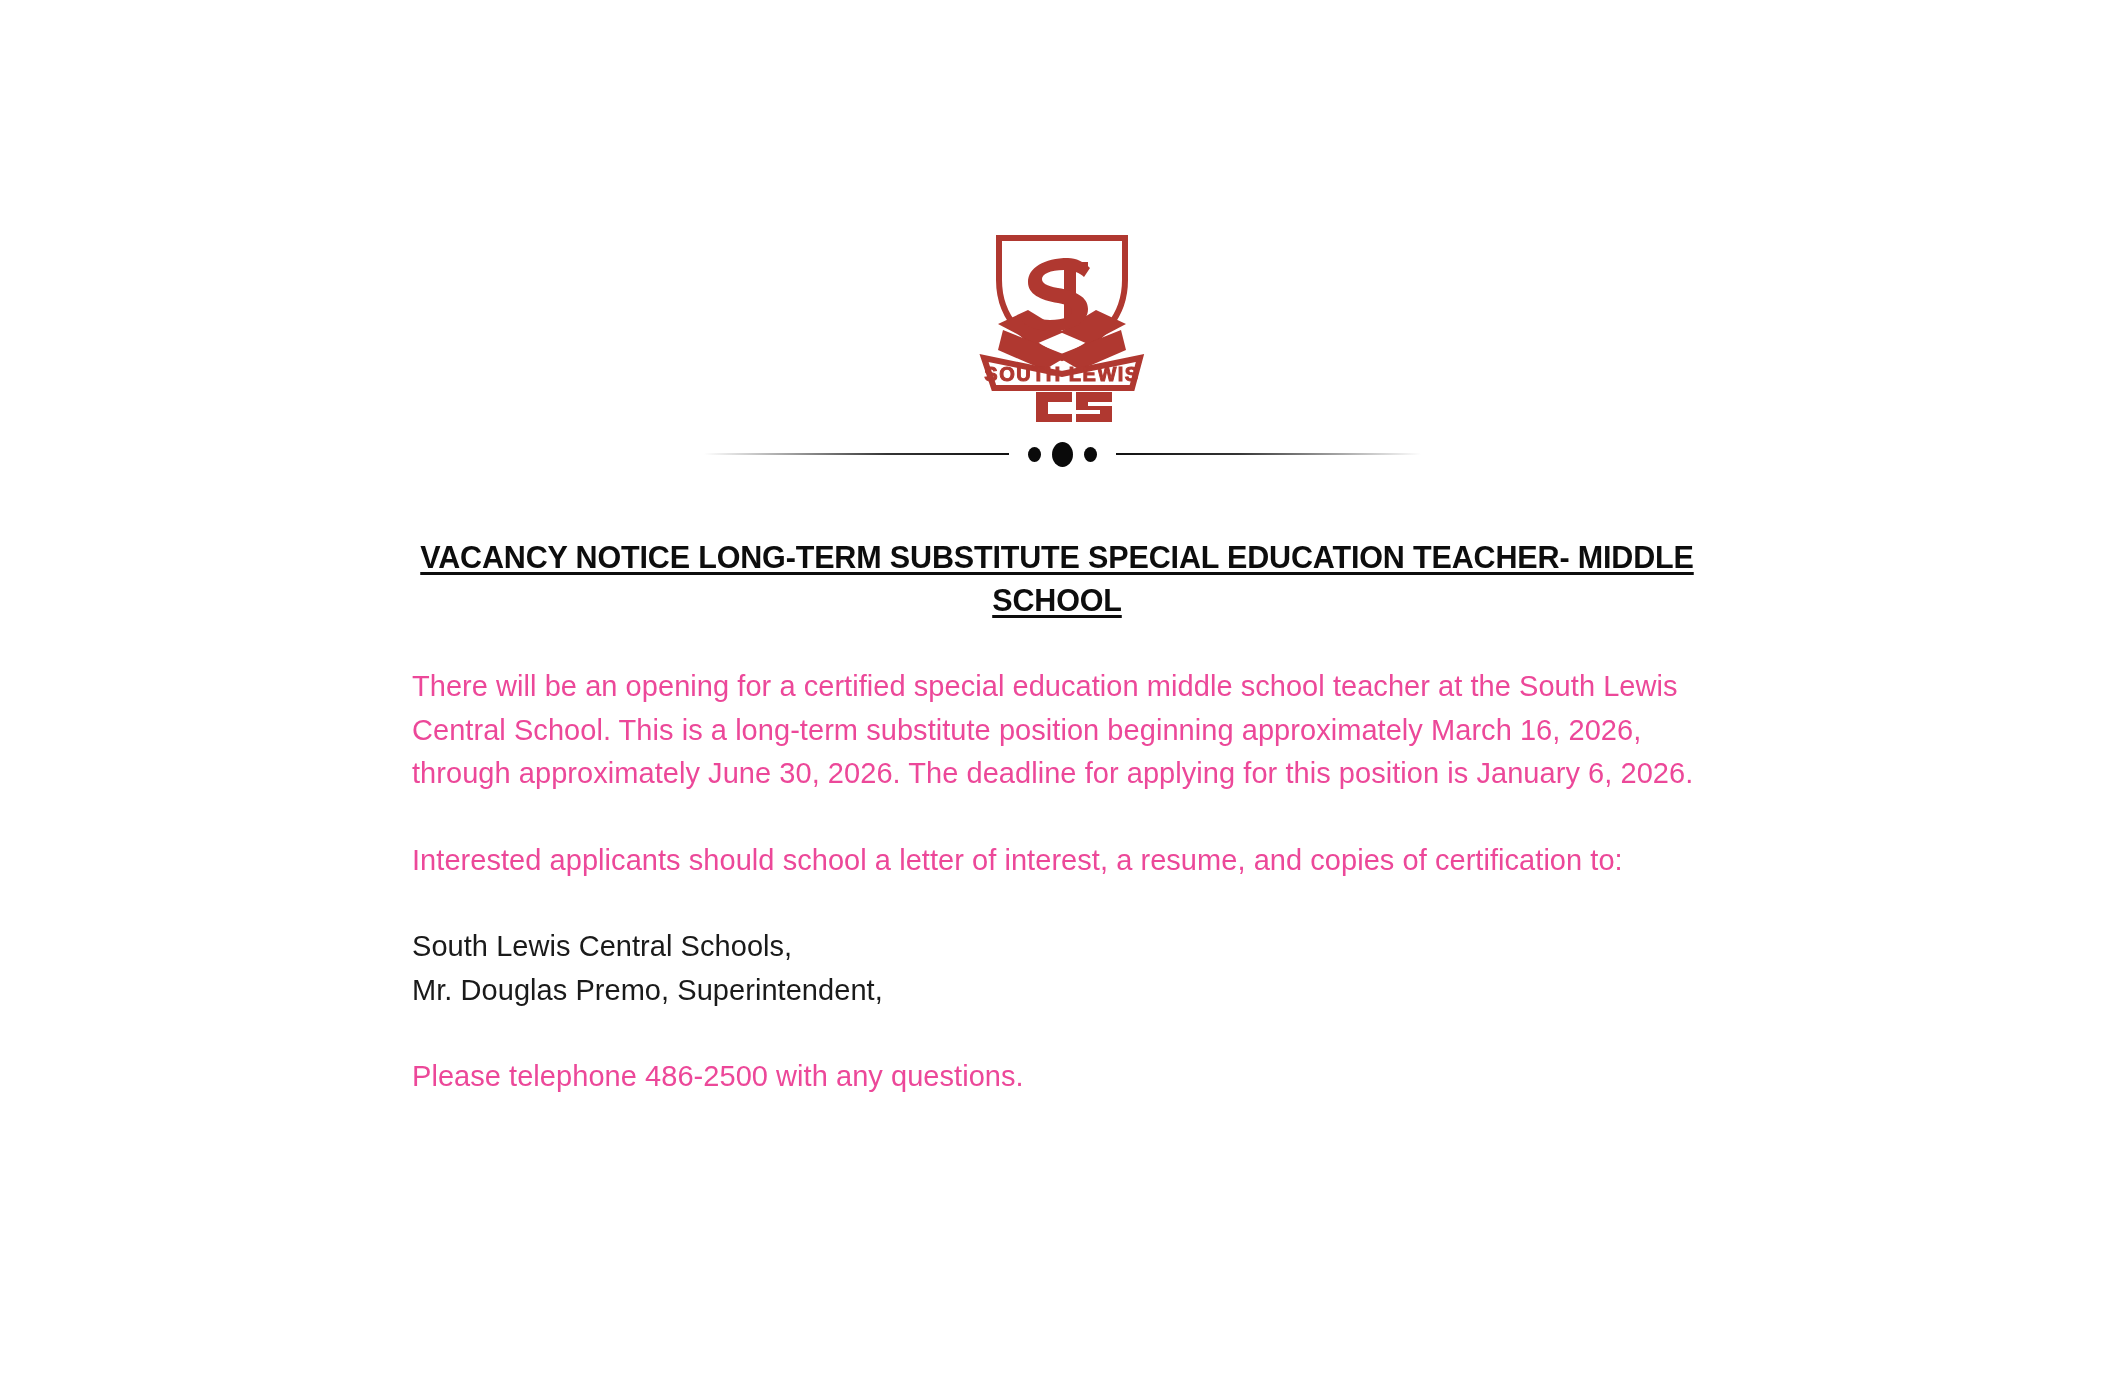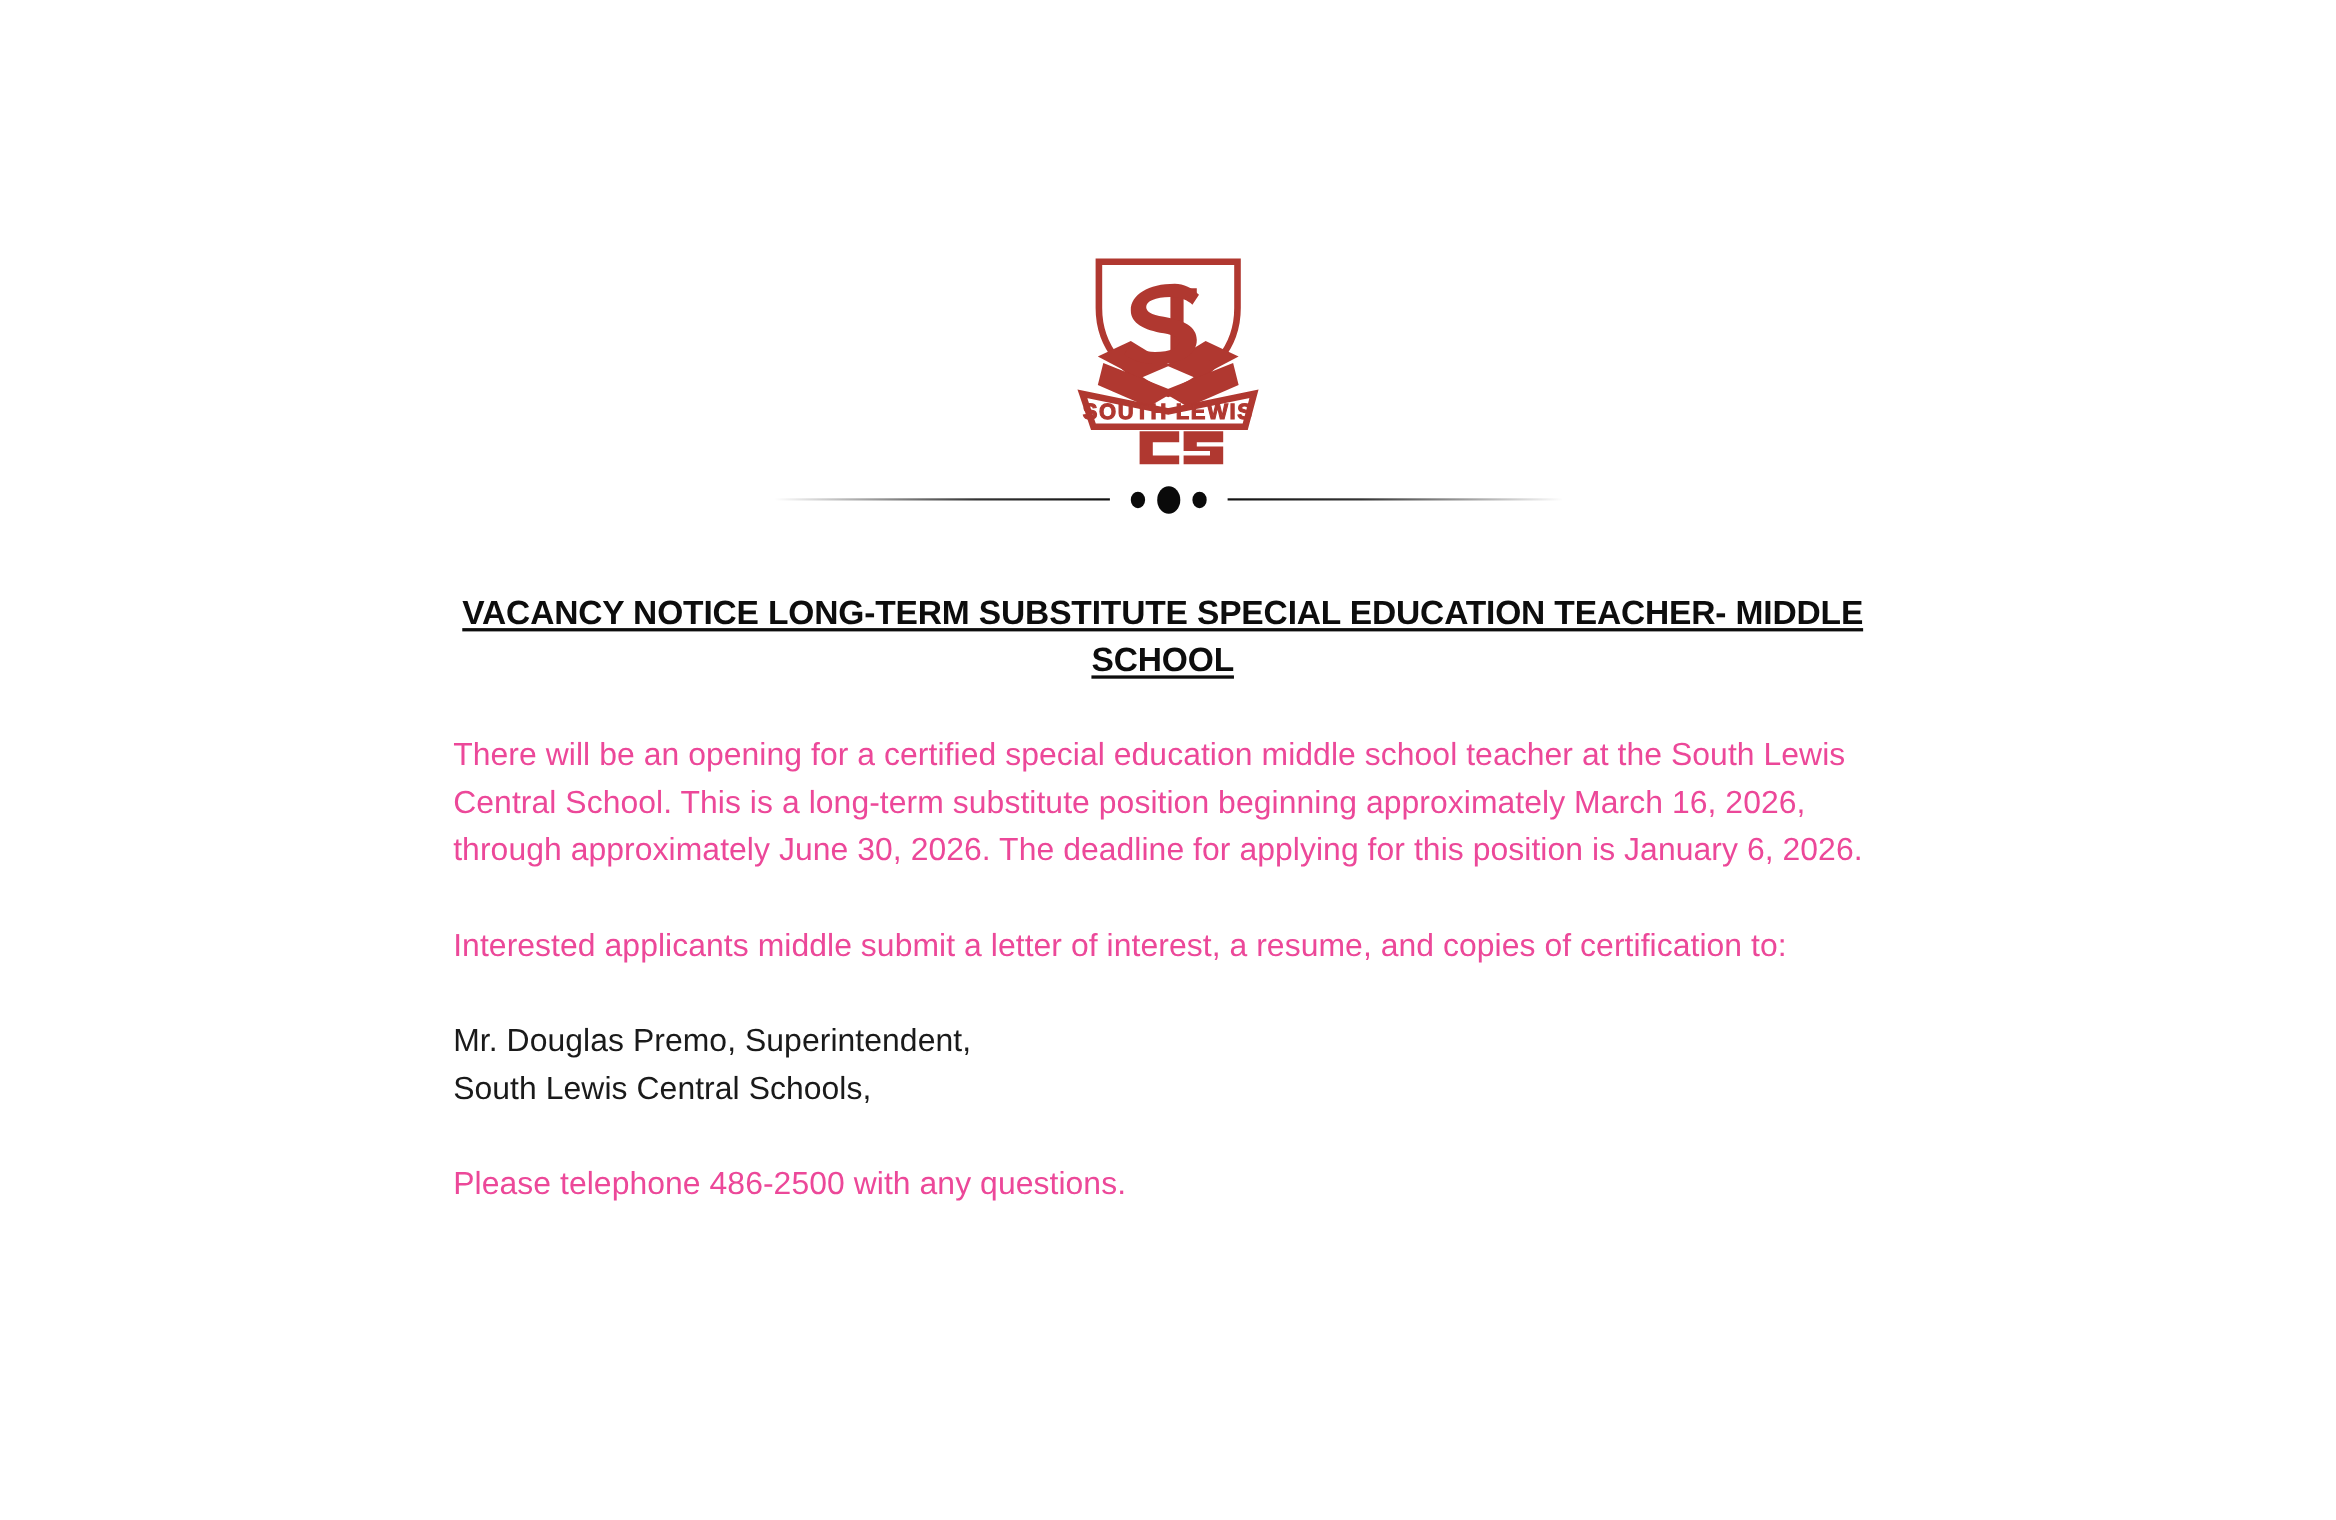--- a/index.html
+++ b/index.html
@@ -187,26 +187,26 @@
   <div class="content">
 
     <h1 class="notice-heading">VACANCY NOTICE LONG-TERM SUBSTITUTE  SPECIAL EDUCATION TEACHER- MIDDLE SCHOOL</h1>
 
     <div class="spacer-para"></div>
 
     <p class="para">There will be an opening for a certified special education middle school teacher at the South Lewis Central School. This is a long-term substitute position beginning approximately March 16, 2026, through approximately June 30, 2026. The deadline for applying for this position is January 6, 2026.</p>
 
     <div class="spacer-para"></div>
 
-    <p class="para">Interested applicants middle submit a letter of interest, a resume, and copies of certification to:</p>
-
-    <div class="spacer-para"></div>
-
+    <p class="para">Interested applicants should school a letter of interest, a resume, and copies of certification to:</p>
+
+    <div class="spacer-para"></div>
+
+    <p class="addr-line">South Lewis Central Schools,</p>
     <p class="addr-line">Mr. Douglas Premo, Superintendent,</p>
-    <p class="addr-line">South Lewis Central Schools,</p>
 
     <div class="spacer-para"></div>
 
     <p class="para">Please telephone 486-2500 with any questions.</p>
 
   </div>
 
 </div>
 
 </body></html>

